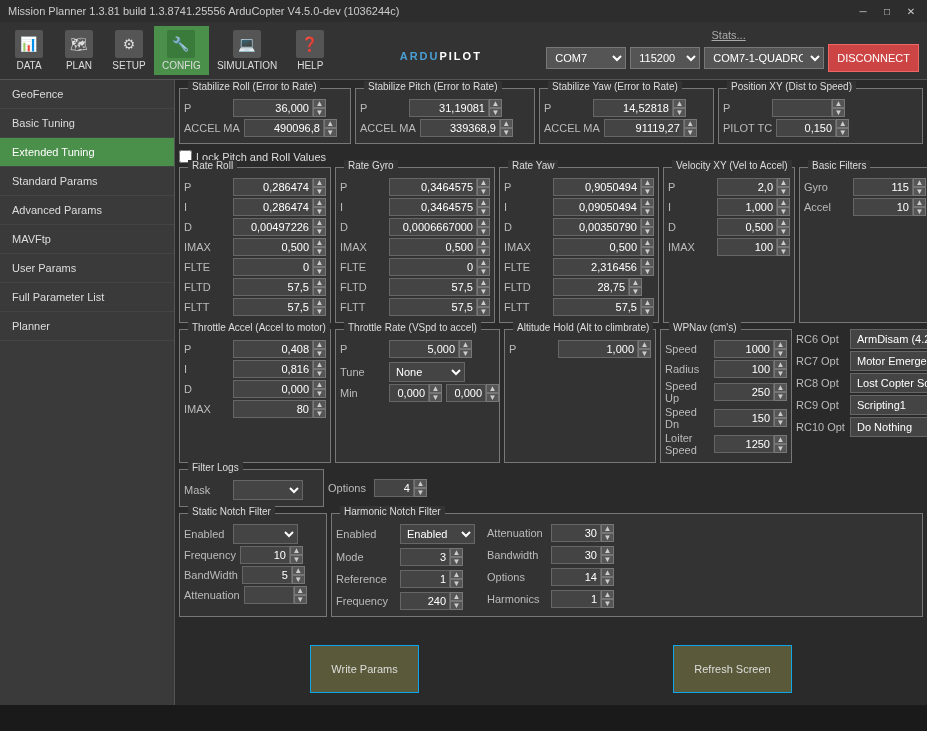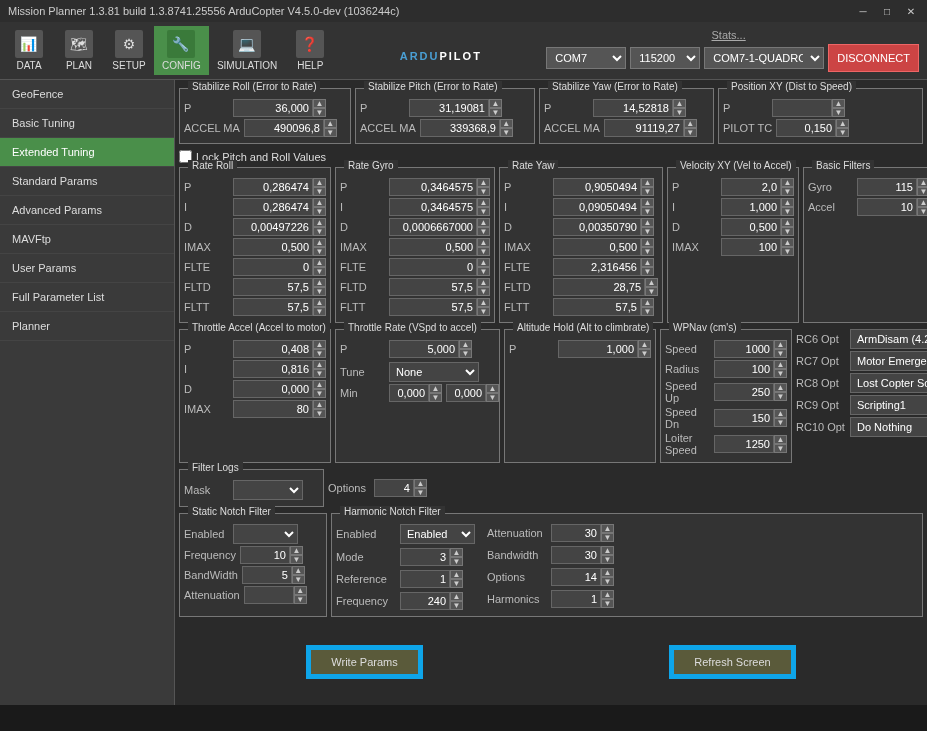--- a/index.html
+++ b/index.html
@@ -42,21 +42,21 @@
     .field-row { display: flex; align-items: center; margin-bottom: 2px; gap: 4px; }
     .field-label { color: #bbb; min-width: 45px; font-size: 11px; }
     .field-label2 { color: #bbb; min-width: 60px; font-size: 11px; }
     .number-input { background: #444; border: 1px solid #666; color: #fff; padding: 1px 3px; height: 18px; font-size: 11px; text-align: right; }
     
     select.dropdown { background: #444; border: 1px solid #666; color: #fff; padding: 1px 2px; height: 20px; font-size: 11px; }
     
     .checkbox-row { display: flex; align-items: center; gap: 4px; margin-bottom: 4px; }
     
     .btn-bar { display: flex; justify-content: space-around; padding: 6px 4px; background: #2a2a2a; }
-    .action-btn { background: #5a5a3a; border: 5px solid #0ea5e9; color: #ddd; padding: 6px 20px; cursor: pointer; font-size: 11px; }
+    .action-btn { background: #5a5a3a; border: 1px solid #0ea5e9; color: #ddd; padding: 17px 20px; cursor: pointer; font-size: 11px; }
     
     .rc-opt-row { display: flex; align-items: center; gap: 4px; margin-bottom: 2px; }
     .rc-label { color: #bbb; min-width: 50px; font-size: 11px; }
 
     .w50 { width: 50px; }
     .w60 { width: 60px; }
     .w70 { width: 70px; }
     .w80 { width: 80px; }
     .w40 { width: 40px; }
 
@@ -443,21 +443,21 @@
               <input type="text" class="number-input w88" style="width: 88px;" value="2,316456">
               <div class="spin-col">
                 <div class="spin-up">▲</div>
                 <div class="spin-dn">▼</div>
               </div>
             </div>
           </div>
         <div class="field-row">
             <span class="field-label">FLTD</span>
             <div class="input-with-spin">
-              <input type="text" class="number-input w88" style="width: 92px;" value="28,75">
+              <input type="text" class="number-input w88" style="width: 76px;" value="28,75">
               <div class="spin-col">
                 <div class="spin-up">▲</div>
                 <div class="spin-dn">▼</div>
               </div>
             </div>
           </div>
         <div class="field-row">
             <span class="field-label">FLTT</span>
             <div class="input-with-spin">
               <input type="text" class="number-input w88" style="width: 88px;" value="57,5">
@@ -594,21 +594,21 @@
             <div class="input-with-spin">
               <input type="text" class="number-input w70" value="5,000" style="">
               <div class="spin-col">
                 <div class="spin-up">▲</div>
                 <div class="spin-dn">▼</div>
               </div>
             </div>
           </div>
         <div class="field-row" style="margin-top:4px;">
           <span class="field-label">Tune</span>
-          <select class="dropdown" style="width:90px;">
+          <select class="dropdown" style="width:76px;">
             <option>None</option>
           </select>
         </div>
         <div class="field-row">
           <span class="field-label">Min</span>
           <div class="input-with-spin">
               <input type="text" class="number-input w40" value="0,000" style="">
               <div class="spin-col">
                 <div class="spin-up">▲</div>
                 <div class="spin-dn">▼</div>

